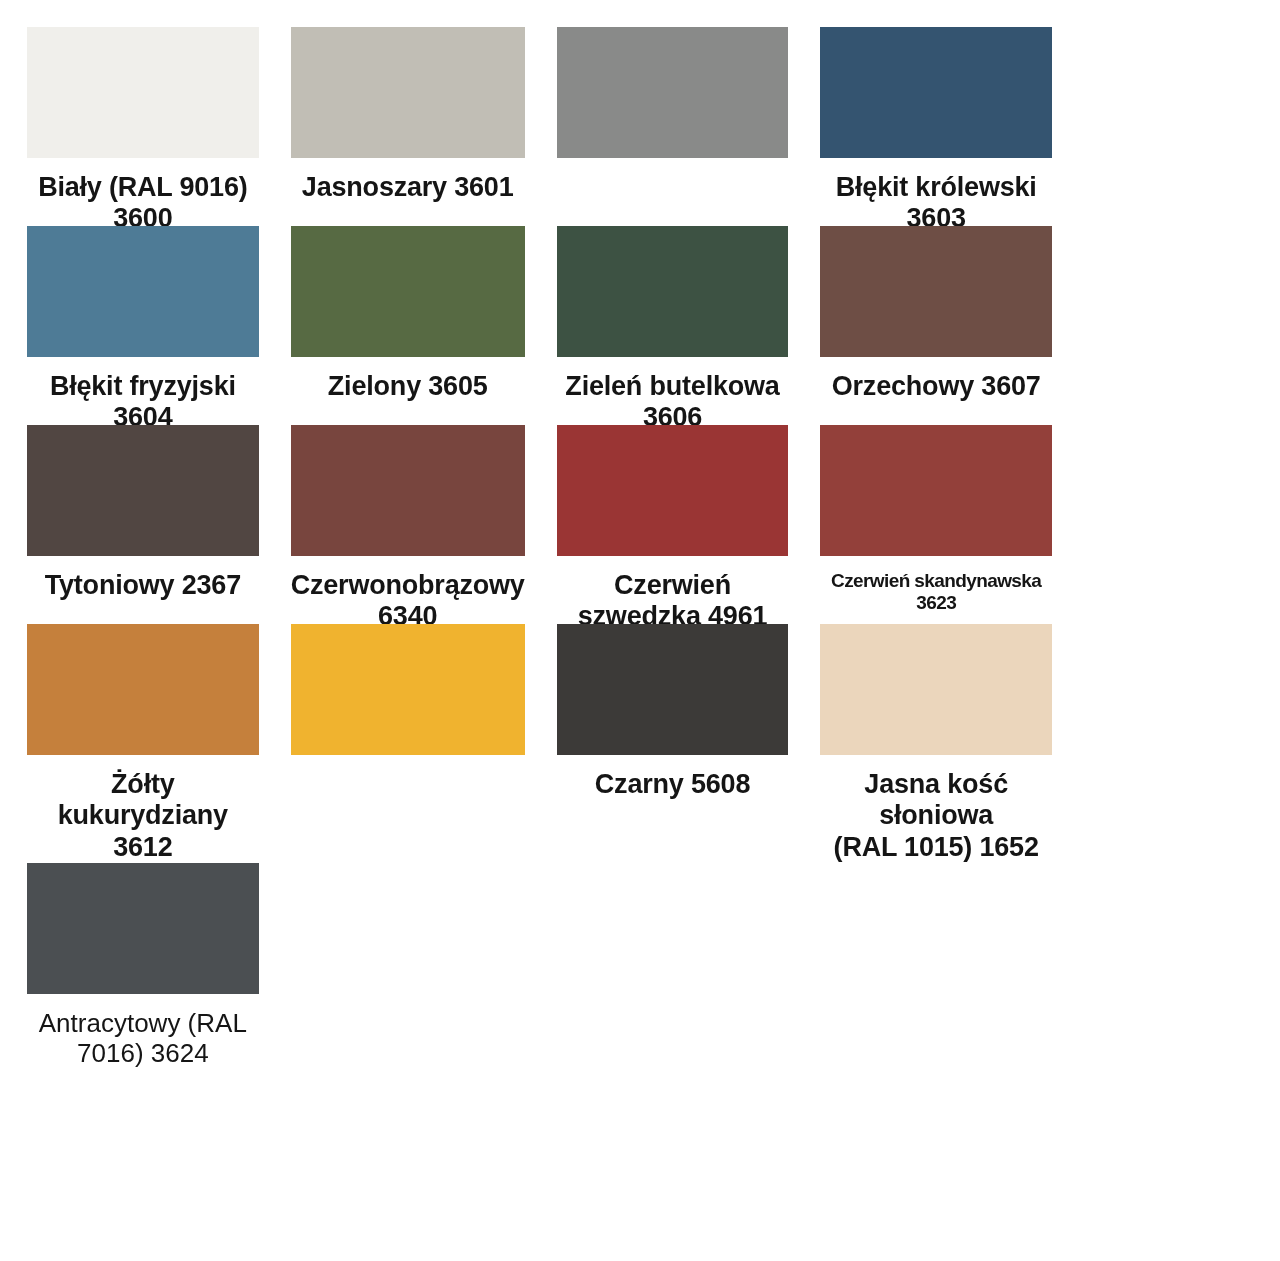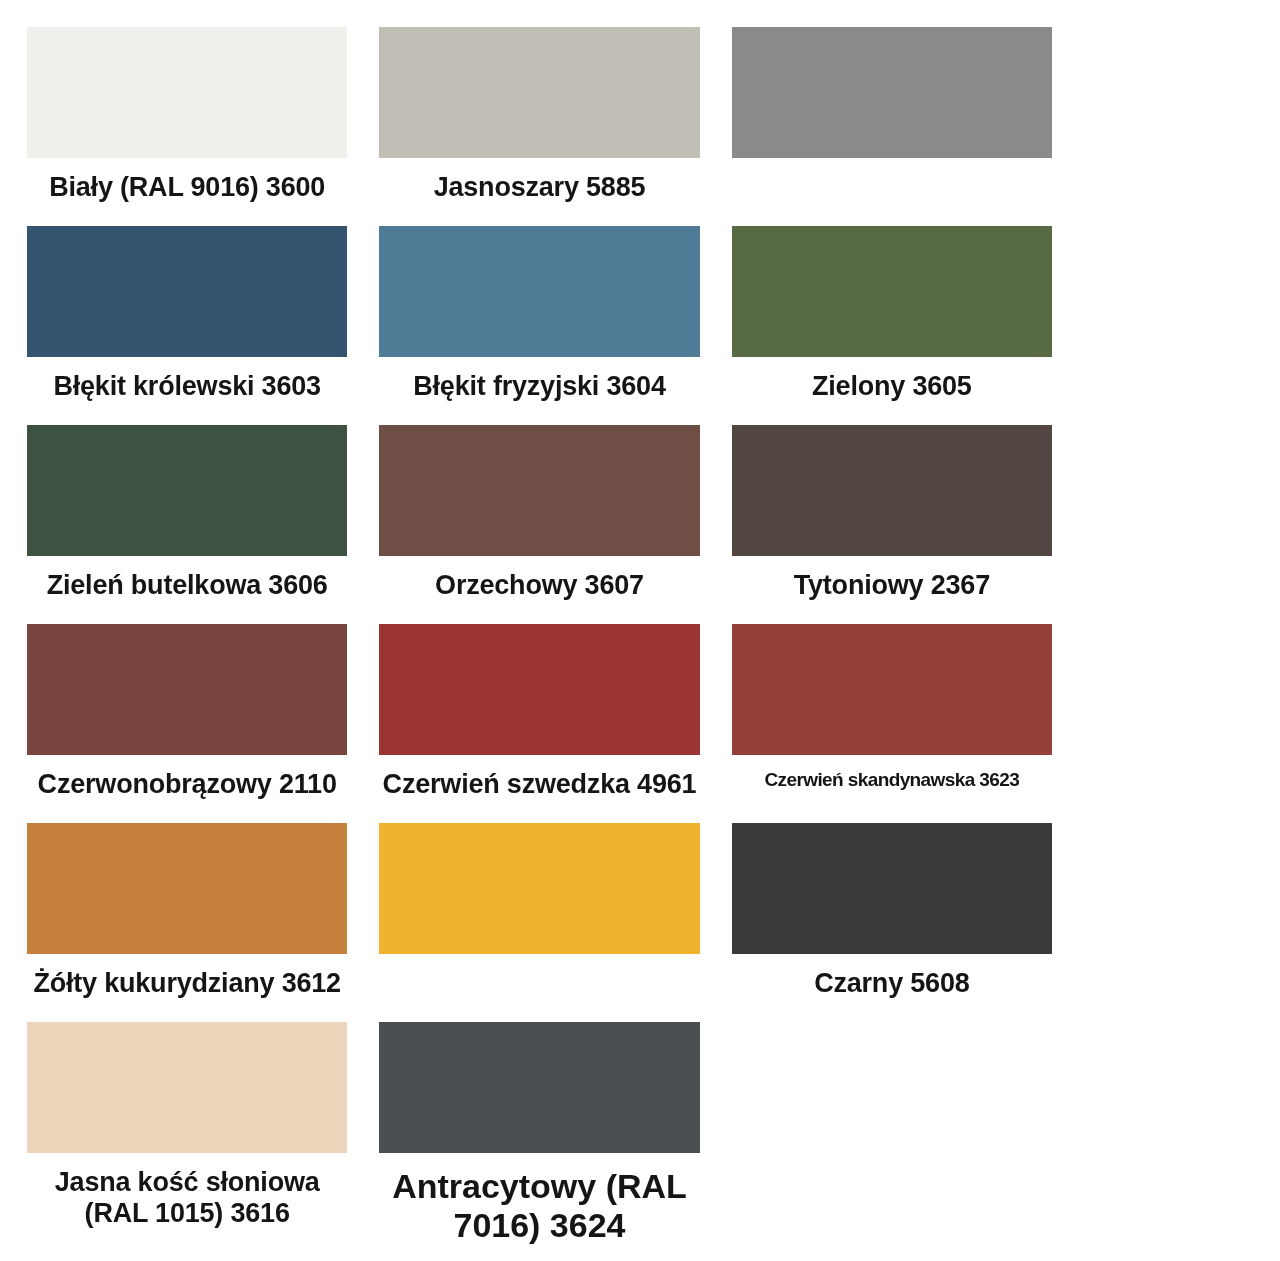--- a/index.html
+++ b/index.html
@@ -8,21 +8,21 @@
     background: #ffffff;
   }
   body {
     width: 1280px;
     height: 1261px;
     font-family: "Liberation Sans", sans-serif;
     -webkit-font-smoothing: antialiased;
   }
   #palette-grid {
     display: grid;
-    grid-template-columns: 1fr 1fr 1fr;
+    grid-template-columns: 1fr 1fr 1fr 1fr;
     column-gap: 32px;
     row-gap: 0px;
     padding: 27px 20px 0 27px;
     box-sizing: border-box;
     width: 1072px;
   }
   .swatch-cell {
     display: flex;
     flex-direction: column;
     align-items: stretch;
@@ -44,42 +44,42 @@
     height: 68px;
     box-sizing: border-box;
     letter-spacing: -0.2px;
     white-space: pre-line;
   }
   .swatch-label.condensed {
     font-size: 19px;
     letter-spacing: -0.6px;
   }
   .swatch-label.light {
-    font-weight: bold;
-    font-size: 34px;
+    font-weight: normal;
+    font-size: 26px;
     letter-spacing: 0px;
   }
   .swatch-label.twoline {
     height: 108px;
   }
   .swatch-cell.empty .swatch-chip {
     background: transparent;
   }
 </style>
 </head>
 <body>
 
 <div id="palette-grid">
     <div class="swatch-cell">
       <div class="swatch-chip" style="background: rgb(240, 239, 235);"></div>
       <div class="swatch-label">Biały (RAL 9016) 3600</div>
     </div>
     <div class="swatch-cell">
       <div class="swatch-chip" style="background: rgb(193, 190, 181);"></div>
-      <div class="swatch-label">Jasnoszary 5885</div>
+      <div class="swatch-label">Jasnoszary 3601</div>
     </div>
     <div class="swatch-cell">
       <div class="swatch-chip" style="background: rgb(137, 138, 137);"></div>
     </div>
     <div class="swatch-cell">
       <div class="swatch-chip" style="background: rgb(52, 84, 112);"></div>
       <div class="swatch-label">Błękit królewski 3603</div>
     </div>
     <div class="swatch-cell">
       <div class="swatch-chip" style="background: rgb(78, 123, 150);"></div>
@@ -96,21 +96,21 @@
     <div class="swatch-cell">
       <div class="swatch-chip" style="background: rgb(110, 78, 69);"></div>
       <div class="swatch-label">Orzechowy 3607</div>
     </div>
     <div class="swatch-cell">
       <div class="swatch-chip" style="background: rgb(81, 70, 66);"></div>
       <div class="swatch-label">Tytoniowy 2367</div>
     </div>
     <div class="swatch-cell">
       <div class="swatch-chip" style="background: rgb(120, 69, 62);"></div>
-      <div class="swatch-label">Czerwonobrązowy 2110</div>
+      <div class="swatch-label">Czerwonobrązowy 6340</div>
     </div>
     <div class="swatch-cell">
       <div class="swatch-chip" style="background: rgb(154, 53, 52);"></div>
       <div class="swatch-label">Czerwień szwedzka 4961</div>
     </div>
     <div class="swatch-cell">
       <div class="swatch-chip" style="background: rgb(147, 64, 58);"></div>
       <div class="swatch-label condensed">Czerwień skandynawska 3623</div>
     </div>
     <div class="swatch-cell">
@@ -120,21 +120,21 @@
     <div class="swatch-cell">
       <div class="swatch-chip" style="background: rgb(240, 179, 47);"></div>
     </div>
     <div class="swatch-cell">
       <div class="swatch-chip" style="background: rgb(60, 58, 56);"></div>
       <div class="swatch-label">Czarny 5608</div>
     </div>
     <div class="swatch-cell">
       <div class="swatch-chip" style="background: rgb(235, 214, 188);"></div>
       <div class="swatch-label twoline">Jasna kość słoniowa
-(RAL 1015) 3616</div>
+(RAL 1015) 1652</div>
     </div>
     <div class="swatch-cell">
       <div class="swatch-chip" style="background: rgb(75, 79, 82);"></div>
       <div class="swatch-label light">Antracytowy (RAL 7016) 3624</div>
     </div>
     <div class="swatch-cell empty">
       <div class="swatch-chip"></div>
     </div>
   </div>
 

